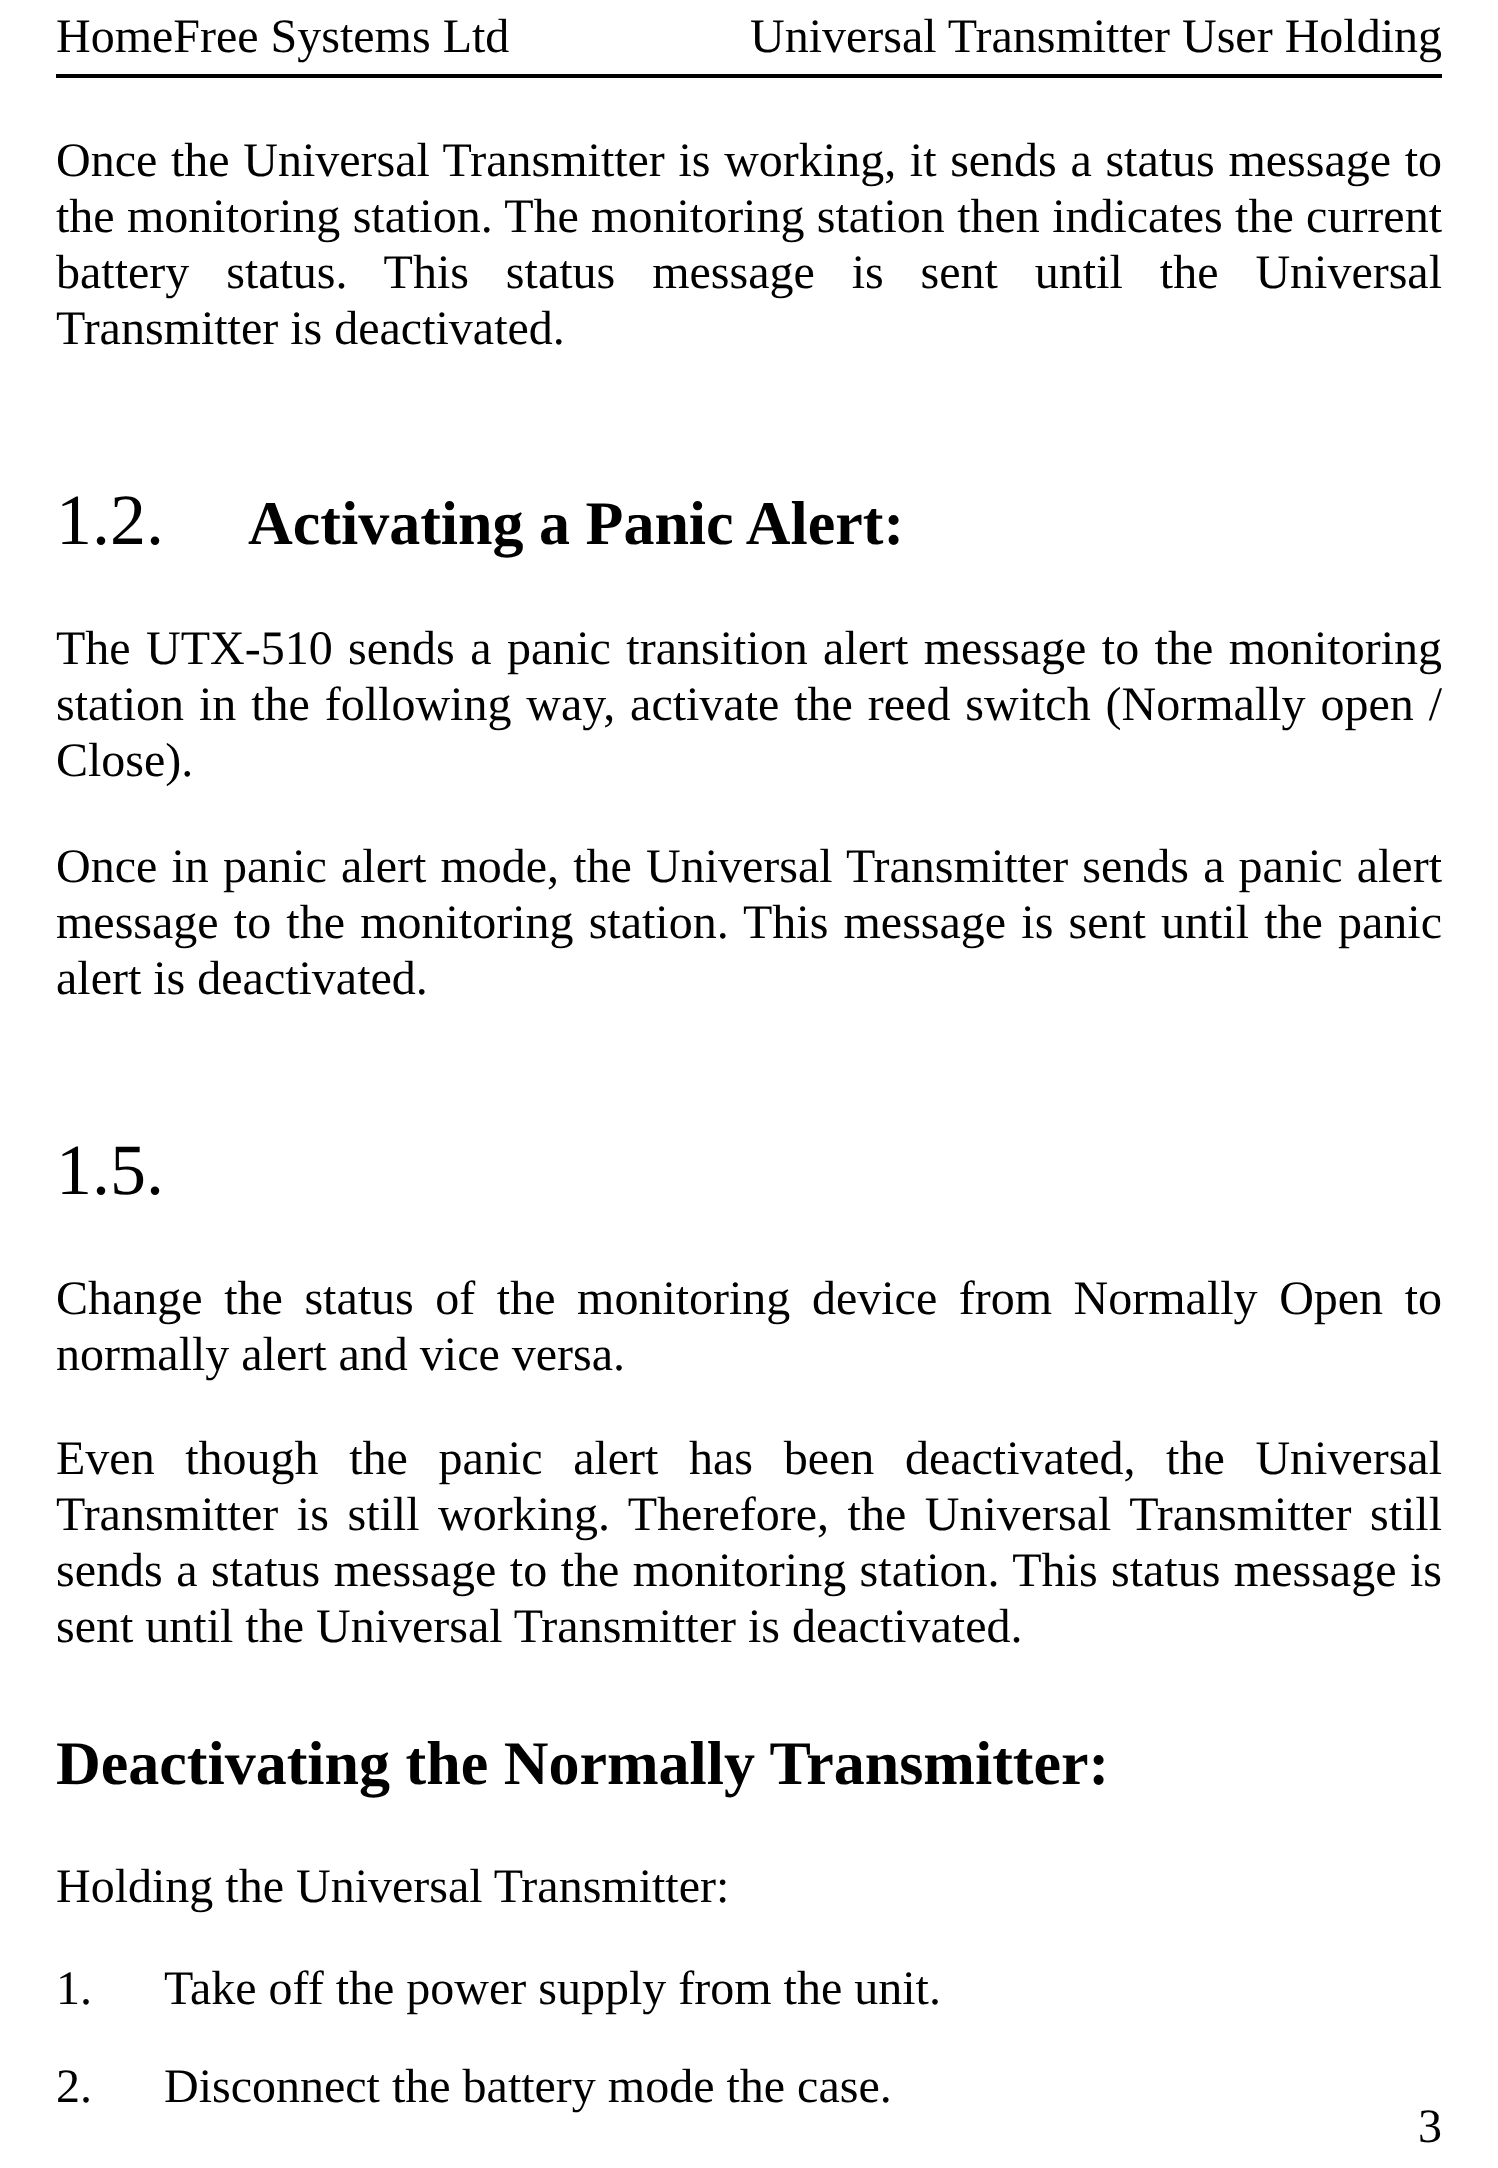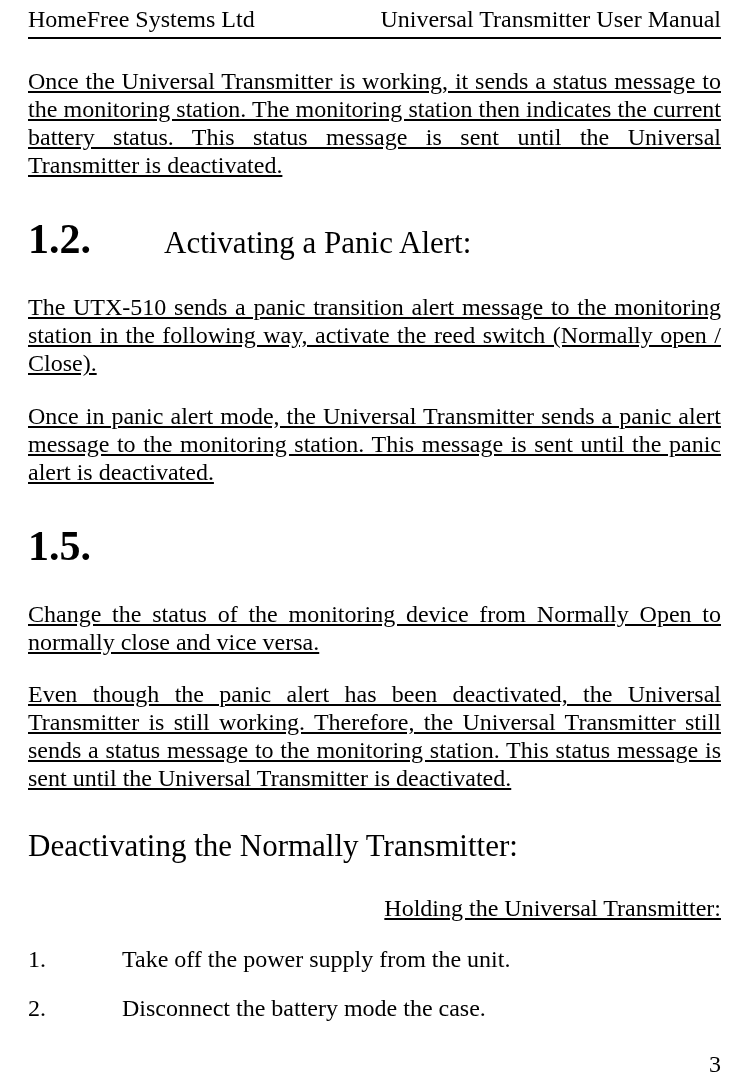--- a/index.html
+++ b/index.html
@@ -1,19 +1,18 @@
 <!DOCTYPE html>
 <html><head>
   <meta charset="utf-8">
   <style>
     * {
       margin: 0;
       padding: 0;
       box-sizing: border-box;
-      gap: 40px;
     }
     body {
       font-family: 'Times New Roman', Times, serif;
       background: #fff;
       color: #000;
       width: 749px;
       height: 1084px;
       position: relative;
       padding: 0 28px;
     }
@@ -30,39 +29,39 @@
       text-align: left;
     }
     .header-right {
       text-align: right;
     }
     .body-text {
       font-size: 24px;
       text-align: justify;
       line-height: 1.17;
       margin-bottom: 24px;
-      text-decoration: underline;
     }
     .heading {
       font-size: 31px;
       font-weight: bold;
       margin-top: 36px;
       margin-bottom: 30px;
       display: flex;
       align-items: baseline;
     }
     .heading-num {
-      font-size: 42px;
-      font-weight: bold;
+      font-size: 36px;
+      font-weight: normal;
       display: inline-block;
       min-width: 96px;
+      margin-top: 24px;
     }
     .heading-title {
       font-size: 31px;
-      font-weight: normal;
+      font-weight: bold;
     }
     .heading-colon-normal {
       font-weight: normal;
     }
     .list-item {
       font-size: 24px;
       display: flex;
       margin-bottom: 22px;
     }
     .list-num {
@@ -73,45 +72,45 @@
       bottom: 6px;
       right: 28px;
       font-size: 24px;
     }
   </style>
 </head>
 <body>
 
 <div class="header">
   <div class="header-left">HomeFree Systems Ltd</div>
-  <div class="header-right">Universal Transmitter User Manual</div>
+  <div class="header-right">Universal Transmitter User Holding</div>
 </div>
 
 <p class="body-text">Once the Universal Transmitter is working, it sends a status message to the monitoring station. The monitoring station then indicates the current battery status. This status message is sent until the Universal Transmitter is deactivated.</p>
 
 <div class="heading">
   <span class="heading-num">1.2.</span>
   <span class="heading-title">Activating a Panic Alert:</span>
 </div>
 
 <p class="body-text">The UTX-510 sends a panic transition alert message to the monitoring station in the following way, activate the reed switch (Normally open / Close).</p>
 <p class="body-text">Once in panic alert mode, the Universal Transmitter sends a panic alert message to the monitoring station. This message is sent until the panic alert is deactivated.</p>
 
 <div class="heading">
   <span class="heading-num">1.5.</span>
 </div>
 
-<p class="body-text">Change the status of the monitoring device from Normally Open to normally close and vice versa.</p>
+<p class="body-text">Change the status of the monitoring device from Normally Open to normally alert and vice versa.</p>
 <p class="body-text">Even though the panic alert has been deactivated, the Universal Transmitter is still working. Therefore, the Universal Transmitter still sends a status message to the monitoring station. This status message is sent until the Universal Transmitter is deactivated.</p>
 
 <div class="heading">
   <span class="heading-title">Deactivating the Normally Transmitter:</span>
 </div>
 
-<p class="body-text" style="text-align:right;">Holding the Universal Transmitter:</p>
+<p class="body-text" style="text-align:left;">Holding the Universal Transmitter:</p>
 
 <div class="list-item">
   <span class="list-num">1.</span>
   <span>Take off the power supply from the unit.</span>
 </div>
 
 <div class="list-item">
   <span class="list-num">2.</span>
   <span>Disconnect the battery mode the case.</span>
 </div>

